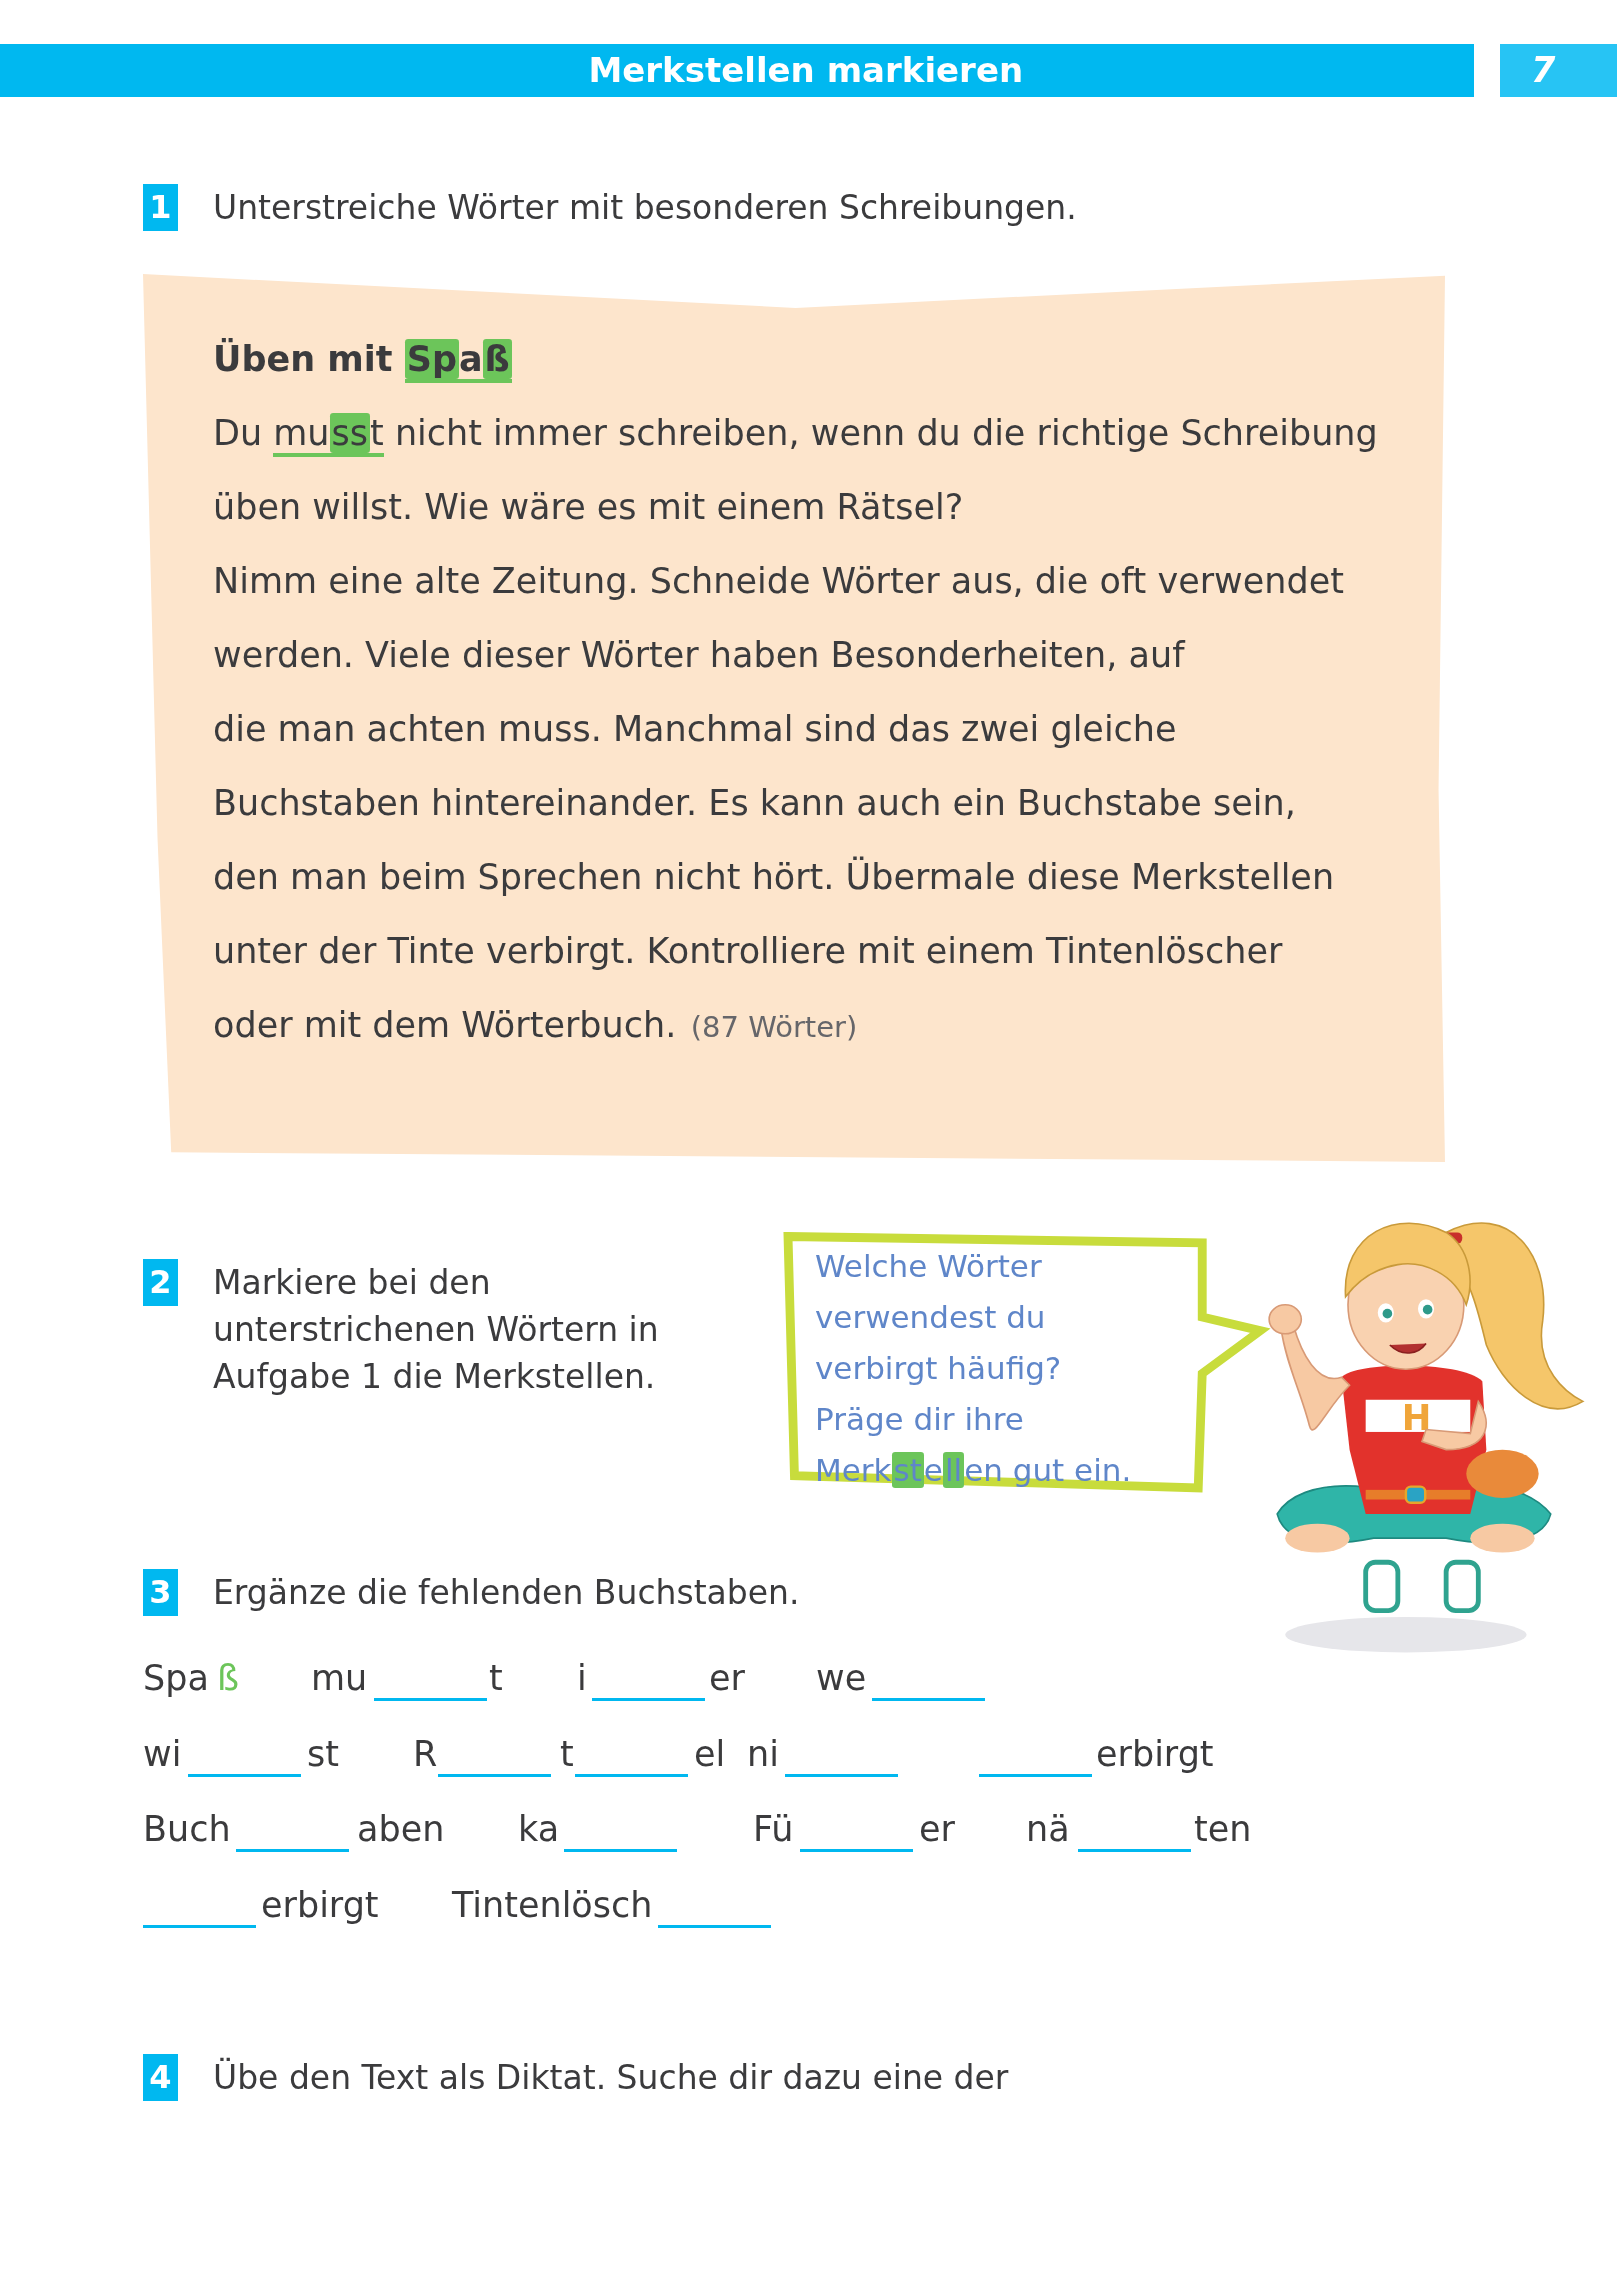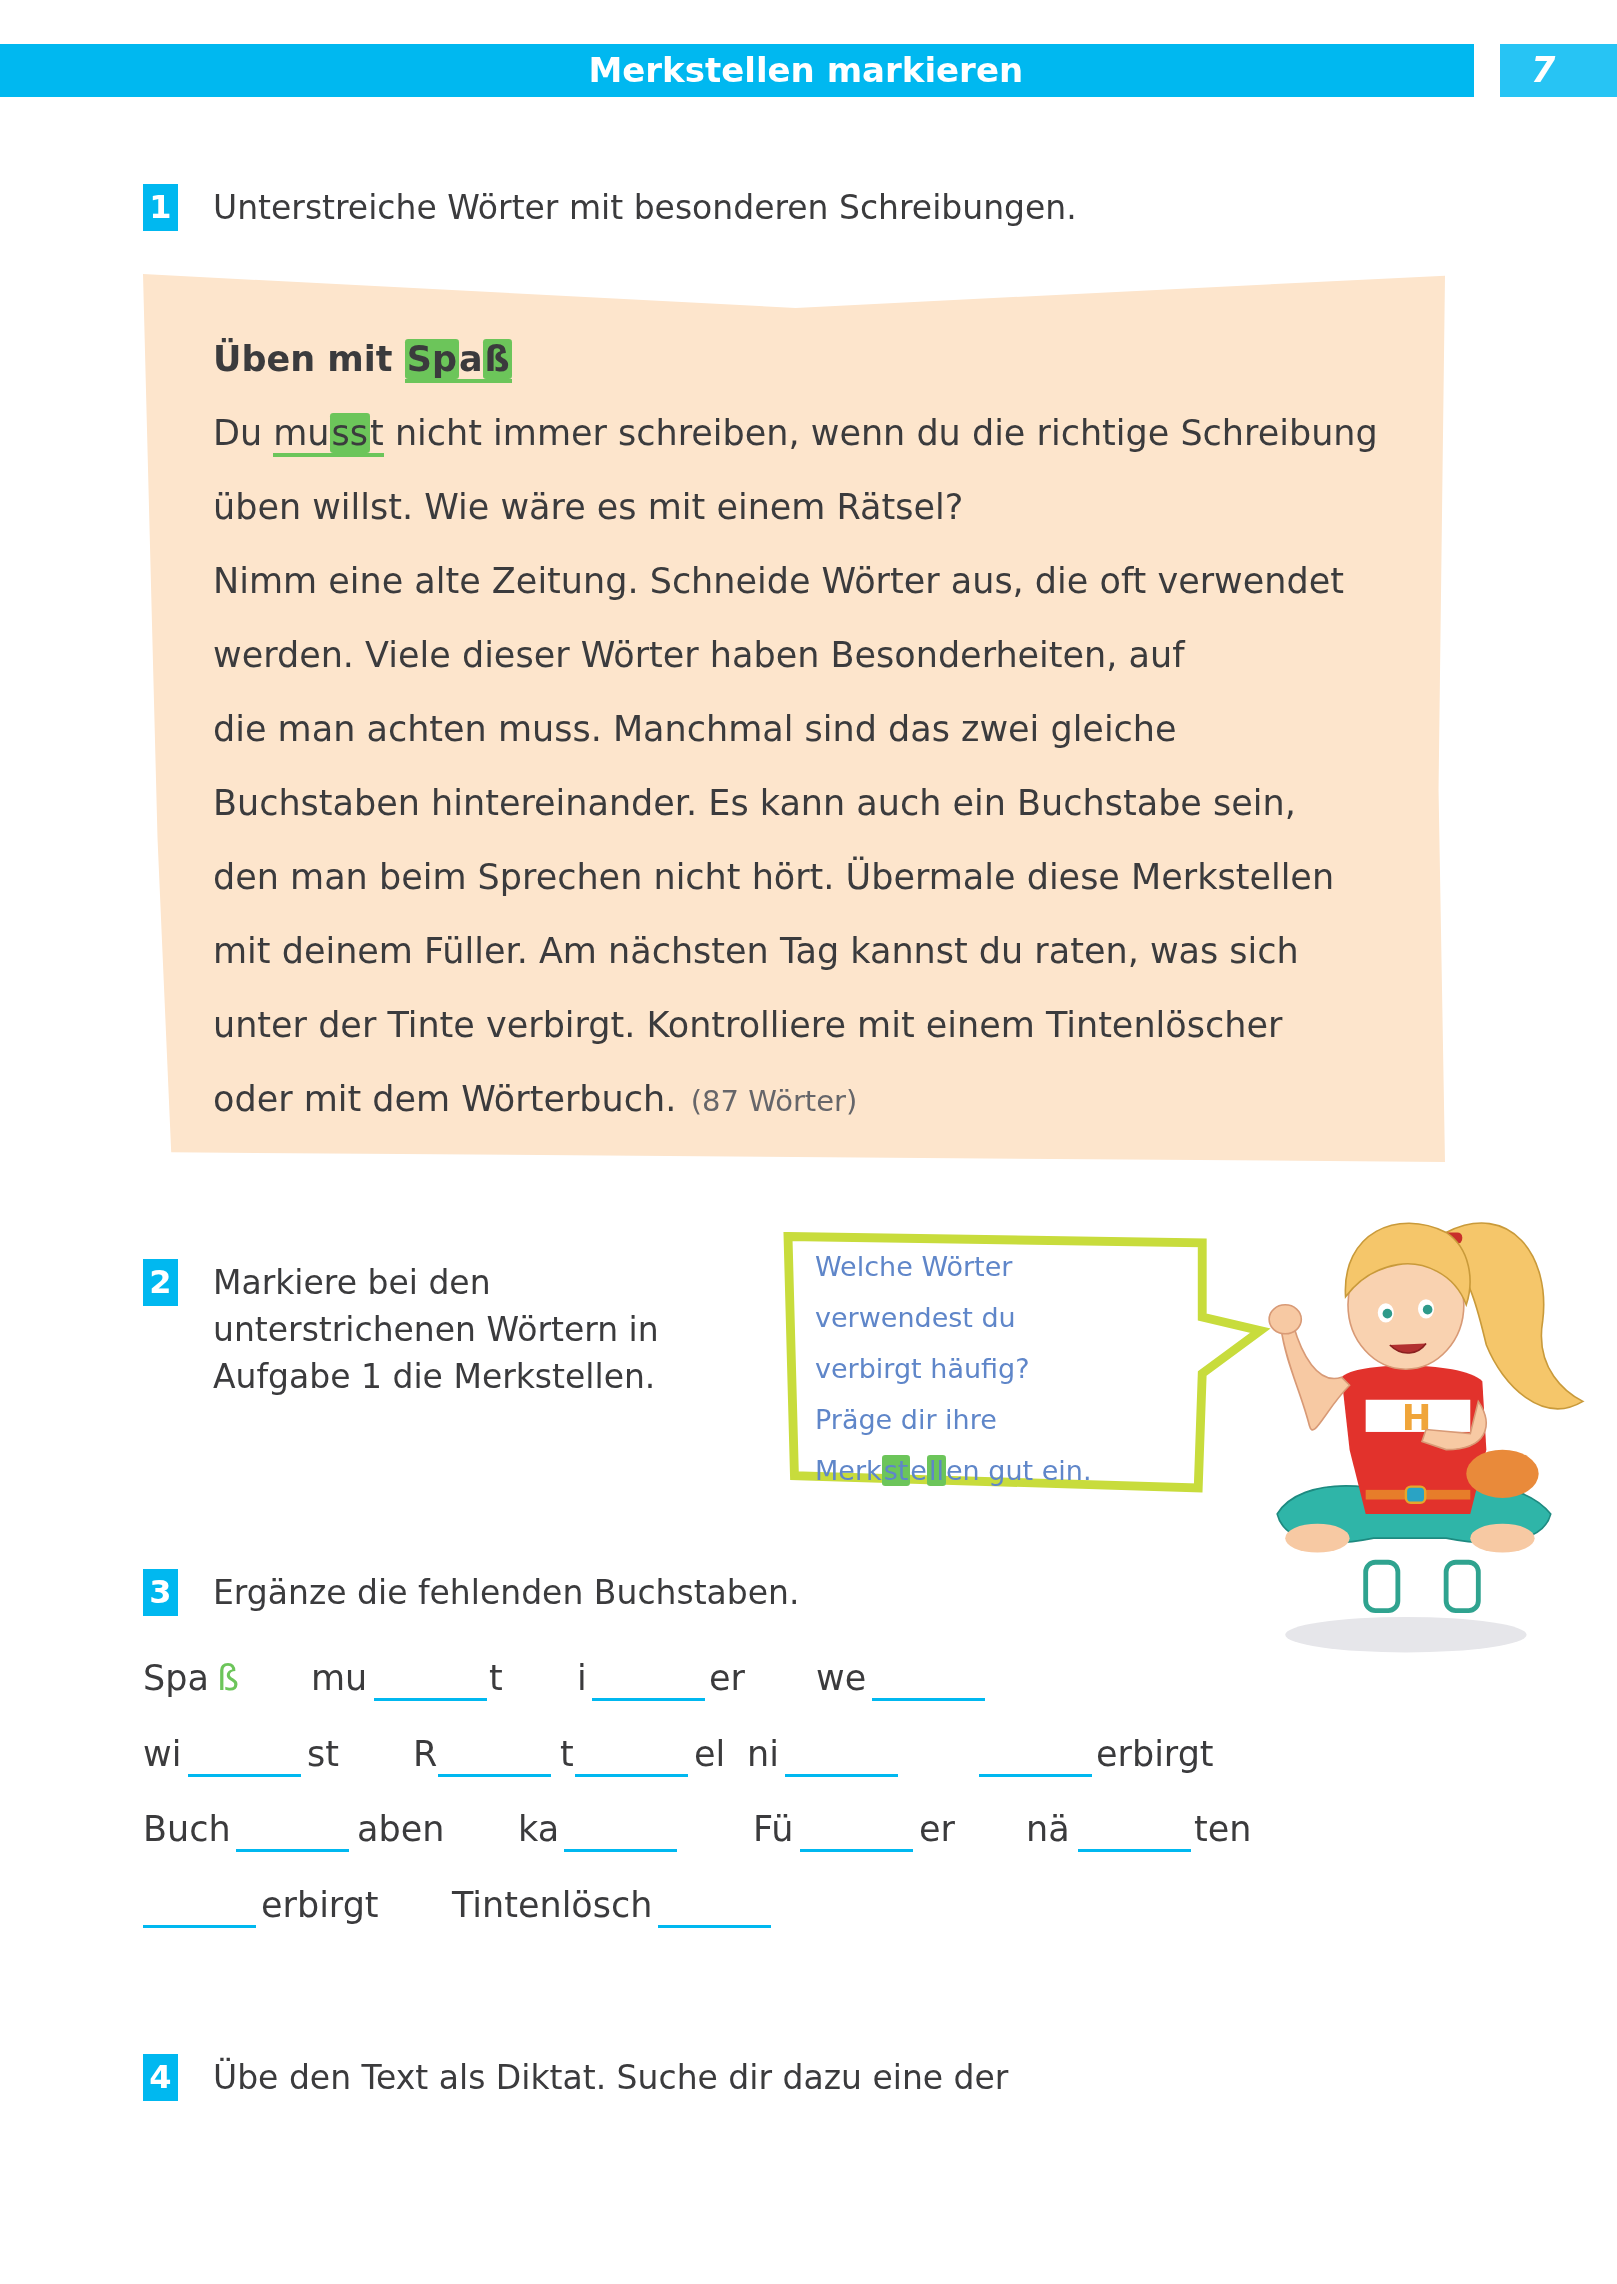--- a/index.html
+++ b/index.html
@@ -18,21 +18,21 @@
   .box { left:143px; top:274px; width:1302px; height:888px; }
   .box svg { position:absolute; left:0; top:0; }
   .box-text { position:absolute; left:70px; top:48px; width:1192px; font-size:35px; color:#3b3b3d; }
   .box-line { height:74px; line-height:74px; white-space:nowrap; position:relative; }
   .box-title { font-weight:bold; }
   .hl { background:#6cc55a; border-radius:3.2px; padding:0 2px; }
   .uline { border-bottom:4px solid #6cc55a; }
   .wordcount { font-size:29px; color:#66666a; margin-left:14.5px; }
   .bubble { left:783px; top:1230px; width:500px; height:274px; }
   .bubble-text { position:absolute; left:32px; top:11.3px; font-family:"DejaVu Sans", sans-serif;
-                 color:#5f86c9; font-size:27px; line-height:51px; }
+                 color:#5f86c9; font-size:31px; line-height:51px; }
   .fill-row { position:absolute; left:143px; font-size:35px; color:#3b3b3d; white-space:nowrap; }
   .frag { position:absolute; top:0; }
   .blank { position:absolute; top:40px; height:3.2px; background:#00b8f0; width:113px; }
   .green-letter { color:#6cc55a; }
 </style>
 </head>
 <body>
 
 <div class="abs header-bar"></div>
 <div class="abs header-title"><span>Merkstellen markieren</span></div>
@@ -51,21 +51,20 @@
     </div>
     <div class="box-line">
       <span>Du </span><span class="uline"><span>mu</span><span class="hl">ss</span><span>t</span></span><span> nicht immer schreiben, wenn du die richtige Schreibung</span>
     </div>
     <div class="box-line">üben willst. Wie wäre es mit einem Rätsel?</div>
     <div class="box-line">Nimm eine alte Zeitung. Schneide Wörter aus, die oft verwendet</div>
     <div class="box-line">werden. Viele dieser Wörter haben Besonderheiten, auf</div>
     <div class="box-line">die man achten muss. Manchmal sind das zwei gleiche</div>
     <div class="box-line">Buchstaben hintereinander. Es kann auch ein Buchstabe sein,</div>
     <div class="box-line">den man beim Sprechen nicht hört. Übermale diese Merkstellen</div>
-    <div class="box-line">mit deinem Füller. Am nächsten Tag kannst du raten, was sich</div>
     <div class="box-line">unter der Tinte verbirgt. Kontrolliere mit einem Tintenlöscher</div>
     <div class="box-line">
       <span>oder mit dem Wörterbuch.</span><span class="wordcount">(87 Wörter)</span>
     </div>
   </div>
 </div>
 
 <div class="abs badge" style="left:143px; top:1259px;">2</div>
 <div class="abs task-text" style="left:213px; top:1259px; line-height:47px;">
   <div>Markiere bei den</div>

